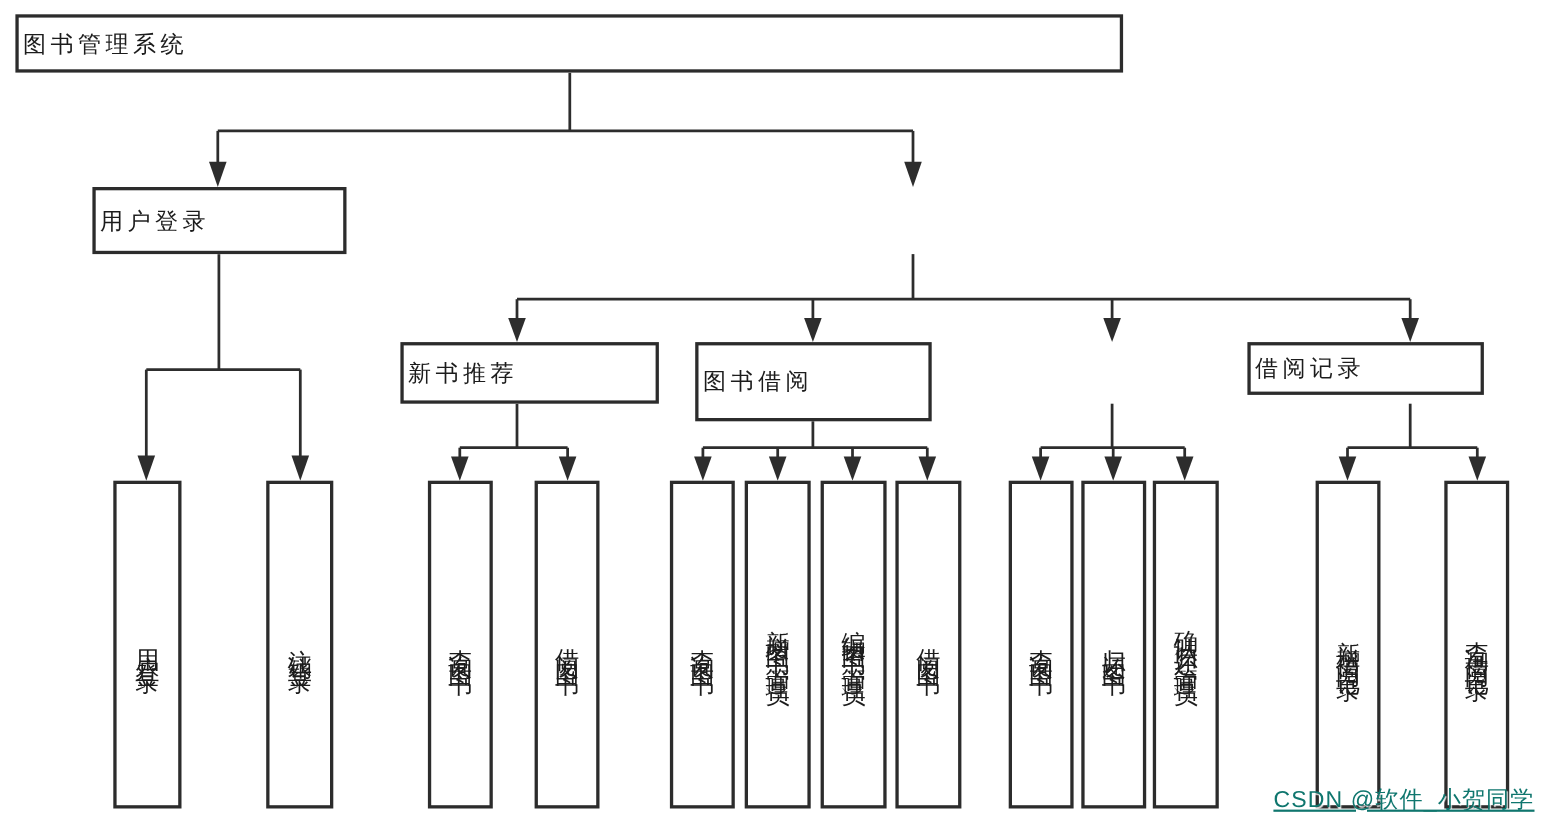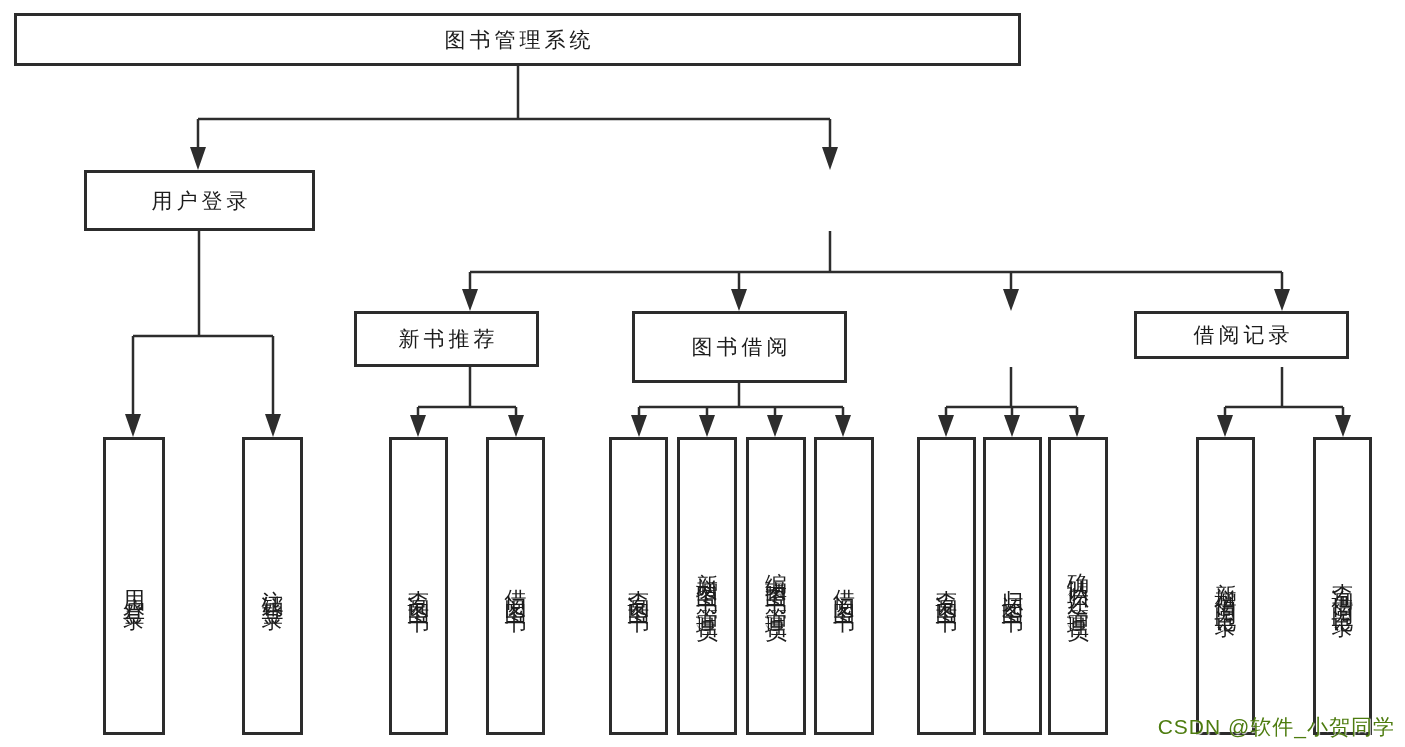--- a/index.html
+++ b/index.html
@@ -23,21 +23,21 @@
     height: 747px;
     pointer-events: none;
   }
   .hbox {
     position: absolute;
     box-sizing: border-box;
     background: #ffffff;
     border: 3px solid #2c2c2c;
     display: flex;
     align-items: center;
-    justify-content: center;
+    justify-content: flex-start;
     z-index: 2;
   }
   .hbox .lbl {
     font-size: 21px;
     letter-spacing: 4px;
     color: #1c1c1c;
     white-space: nowrap;
     text-indent: 4px;
   }
   .vbox {
@@ -60,25 +60,26 @@
     letter-spacing: 7px;
     color: #1c1c1c;
     line-height: 1;
     white-space: nowrap;
   }
   #watermark {
     position: absolute;
     right: 10px;
     bottom: 6px;
     font-size: 21px;
-    color: #4d7c0f;
+    color: #0f766e;
     text-shadow: 1px 1px 1px rgba(255,255,255,0.9);
     z-index: 5;
     letter-spacing: 1px;
     white-space: nowrap;
+    text-decoration: underline;
   }
 </style>
 </head>
 <body>
 
 <div id="stage">
 
   <svg id="connectors" viewBox="0 0 1405 747" xmlns="http://www.w3.org/2000/svg">
     <g stroke="#2d2d2d" stroke-width="2.5" fill="none">
 
@@ -143,21 +144,21 @@
   </svg>
 
   <div class="hbox" style="left:14px; top:13px; width:1007px; height:53px;">
     <span class="lbl">图书管理系统</span>
   </div>
 
   <div class="hbox" style="left:84px; top:170px; width:231px; height:61px;">
     <span class="lbl">用户登录</span>
   </div>
 
-  <div class="hbox" style="left:354px; top:311px; width:185px; height:56px;">
+  <div class="hbox" style="left:364px; top:311px; width:235px; height:56px;">
     <span class="lbl">新书推荐</span>
   </div>
   <div class="hbox" style="left:632px; top:311px; width:215px; height:72px;">
     <span class="lbl">图书借阅</span>
   </div>
   <div class="hbox" style="left:1134px; top:311px; width:215px; height:48px;">
     <span class="lbl">借阅记录</span>
   </div>
 
   <div class="vbox" style="left:103px; width:62px;">

